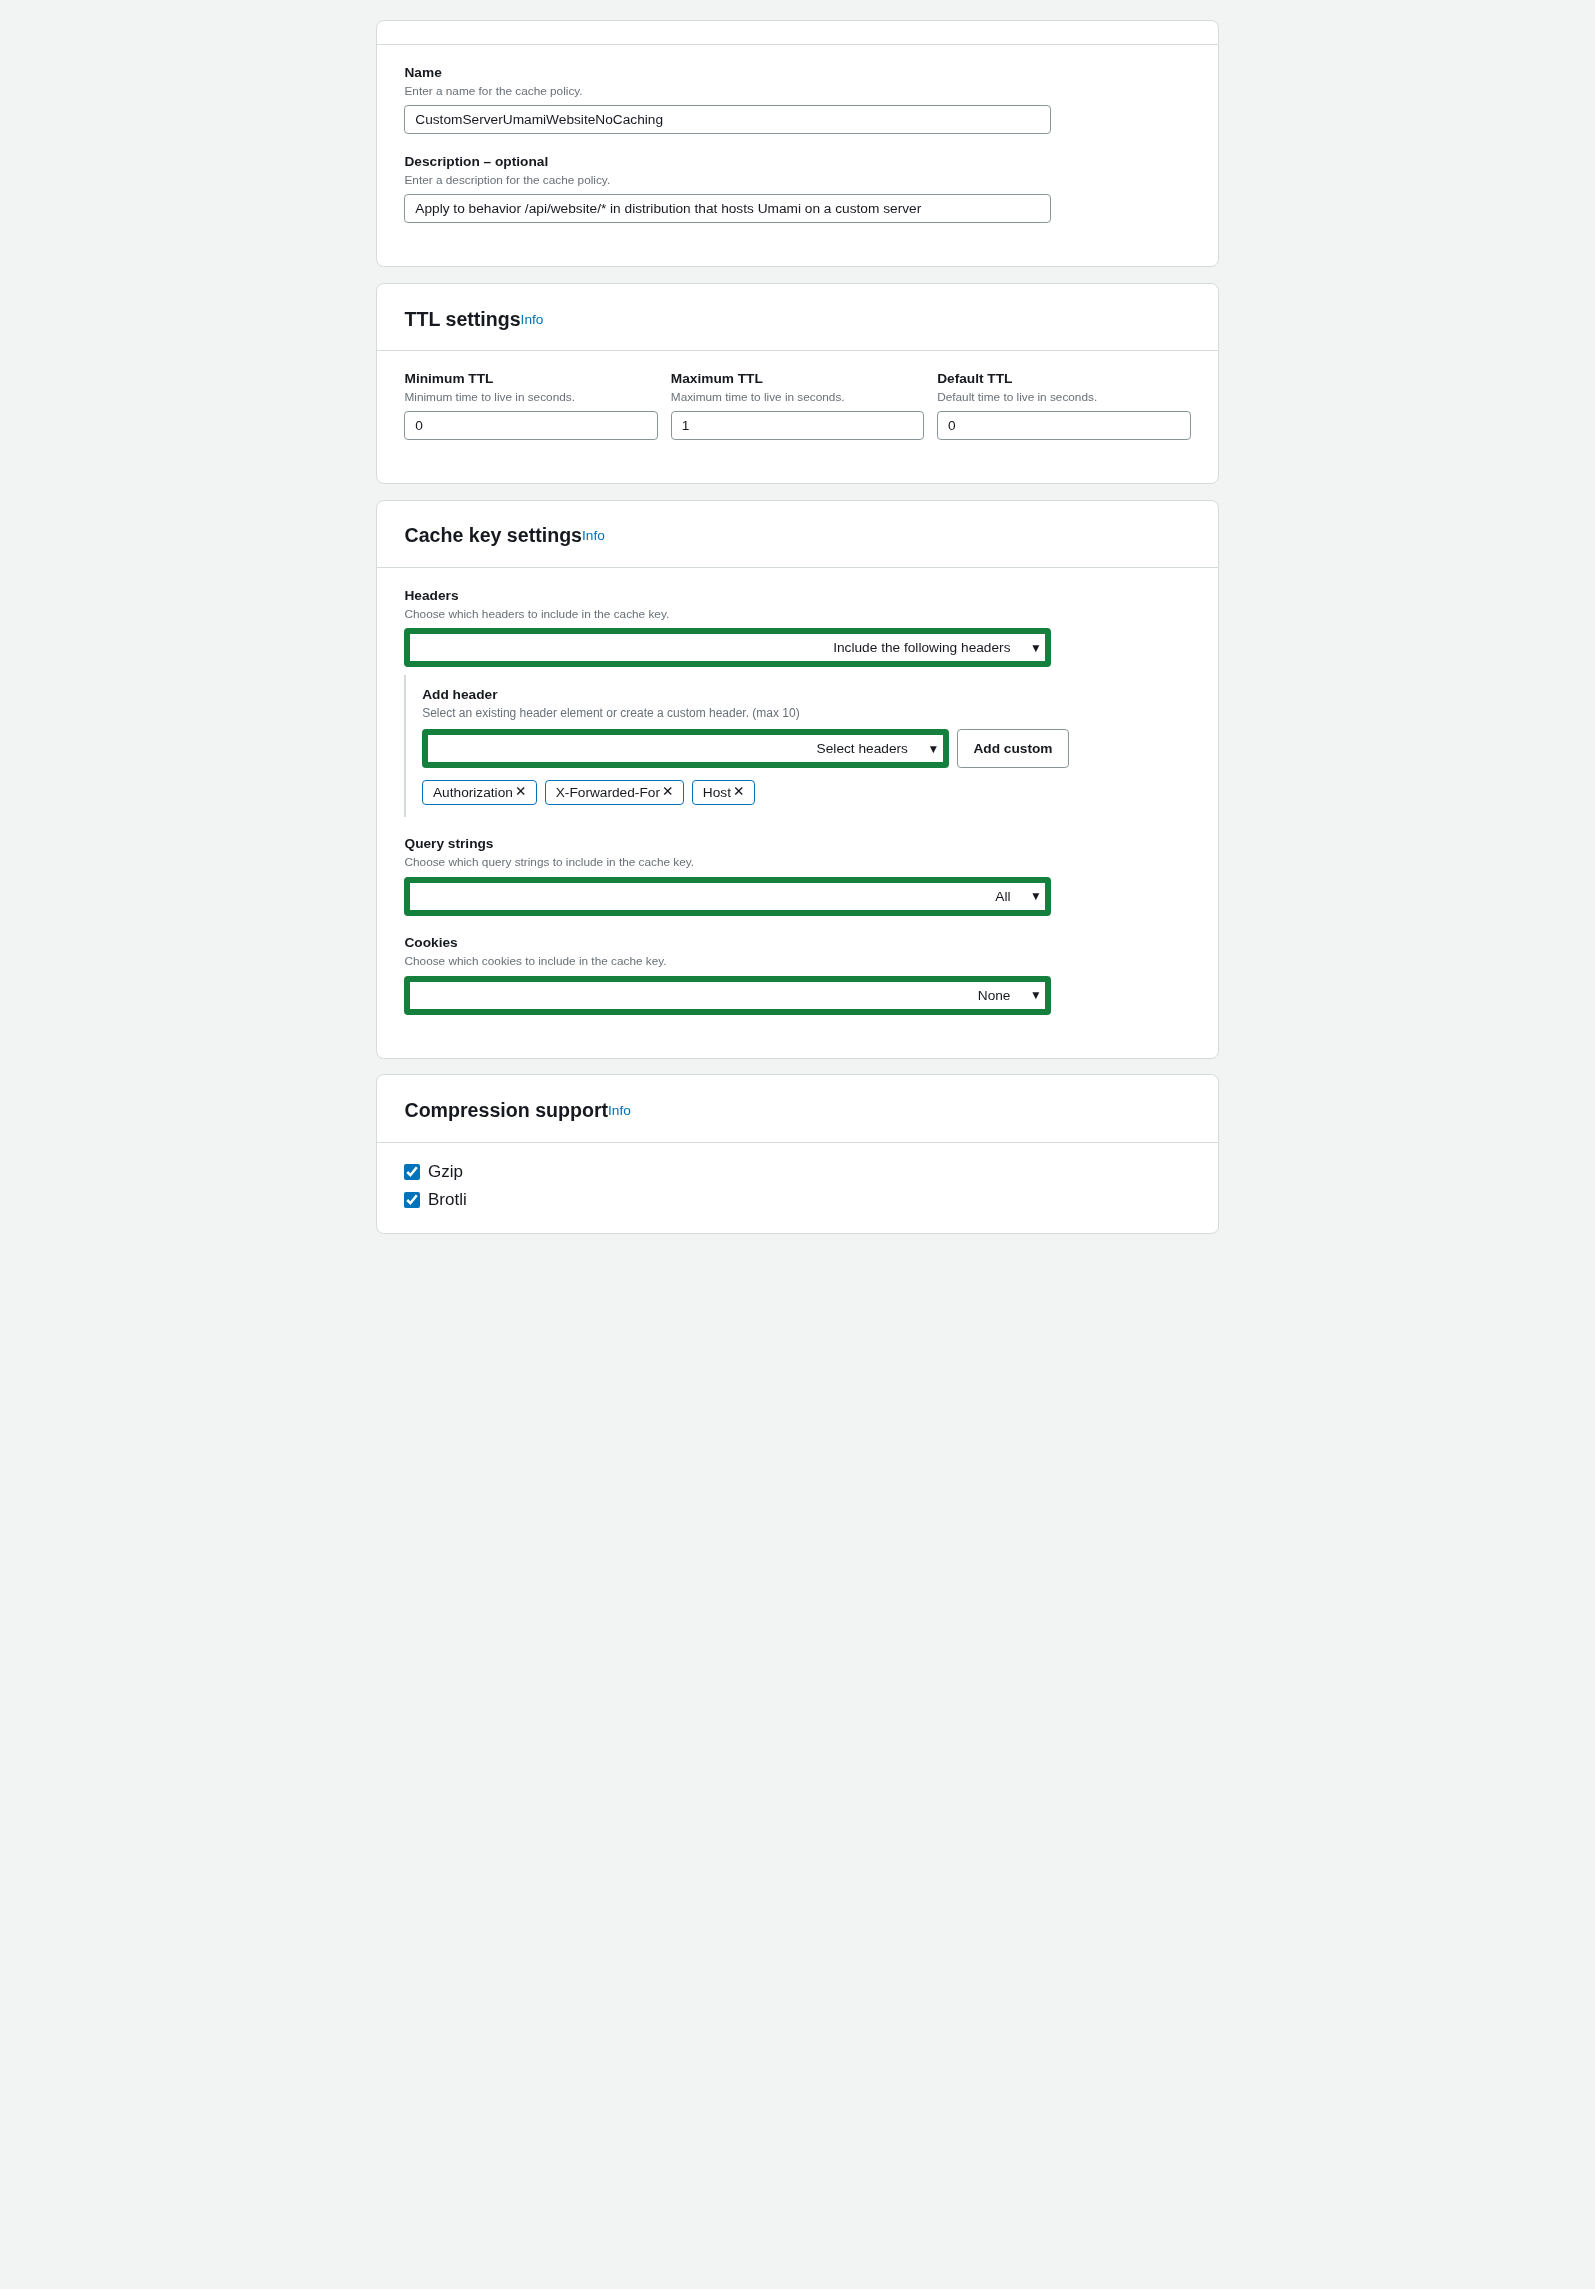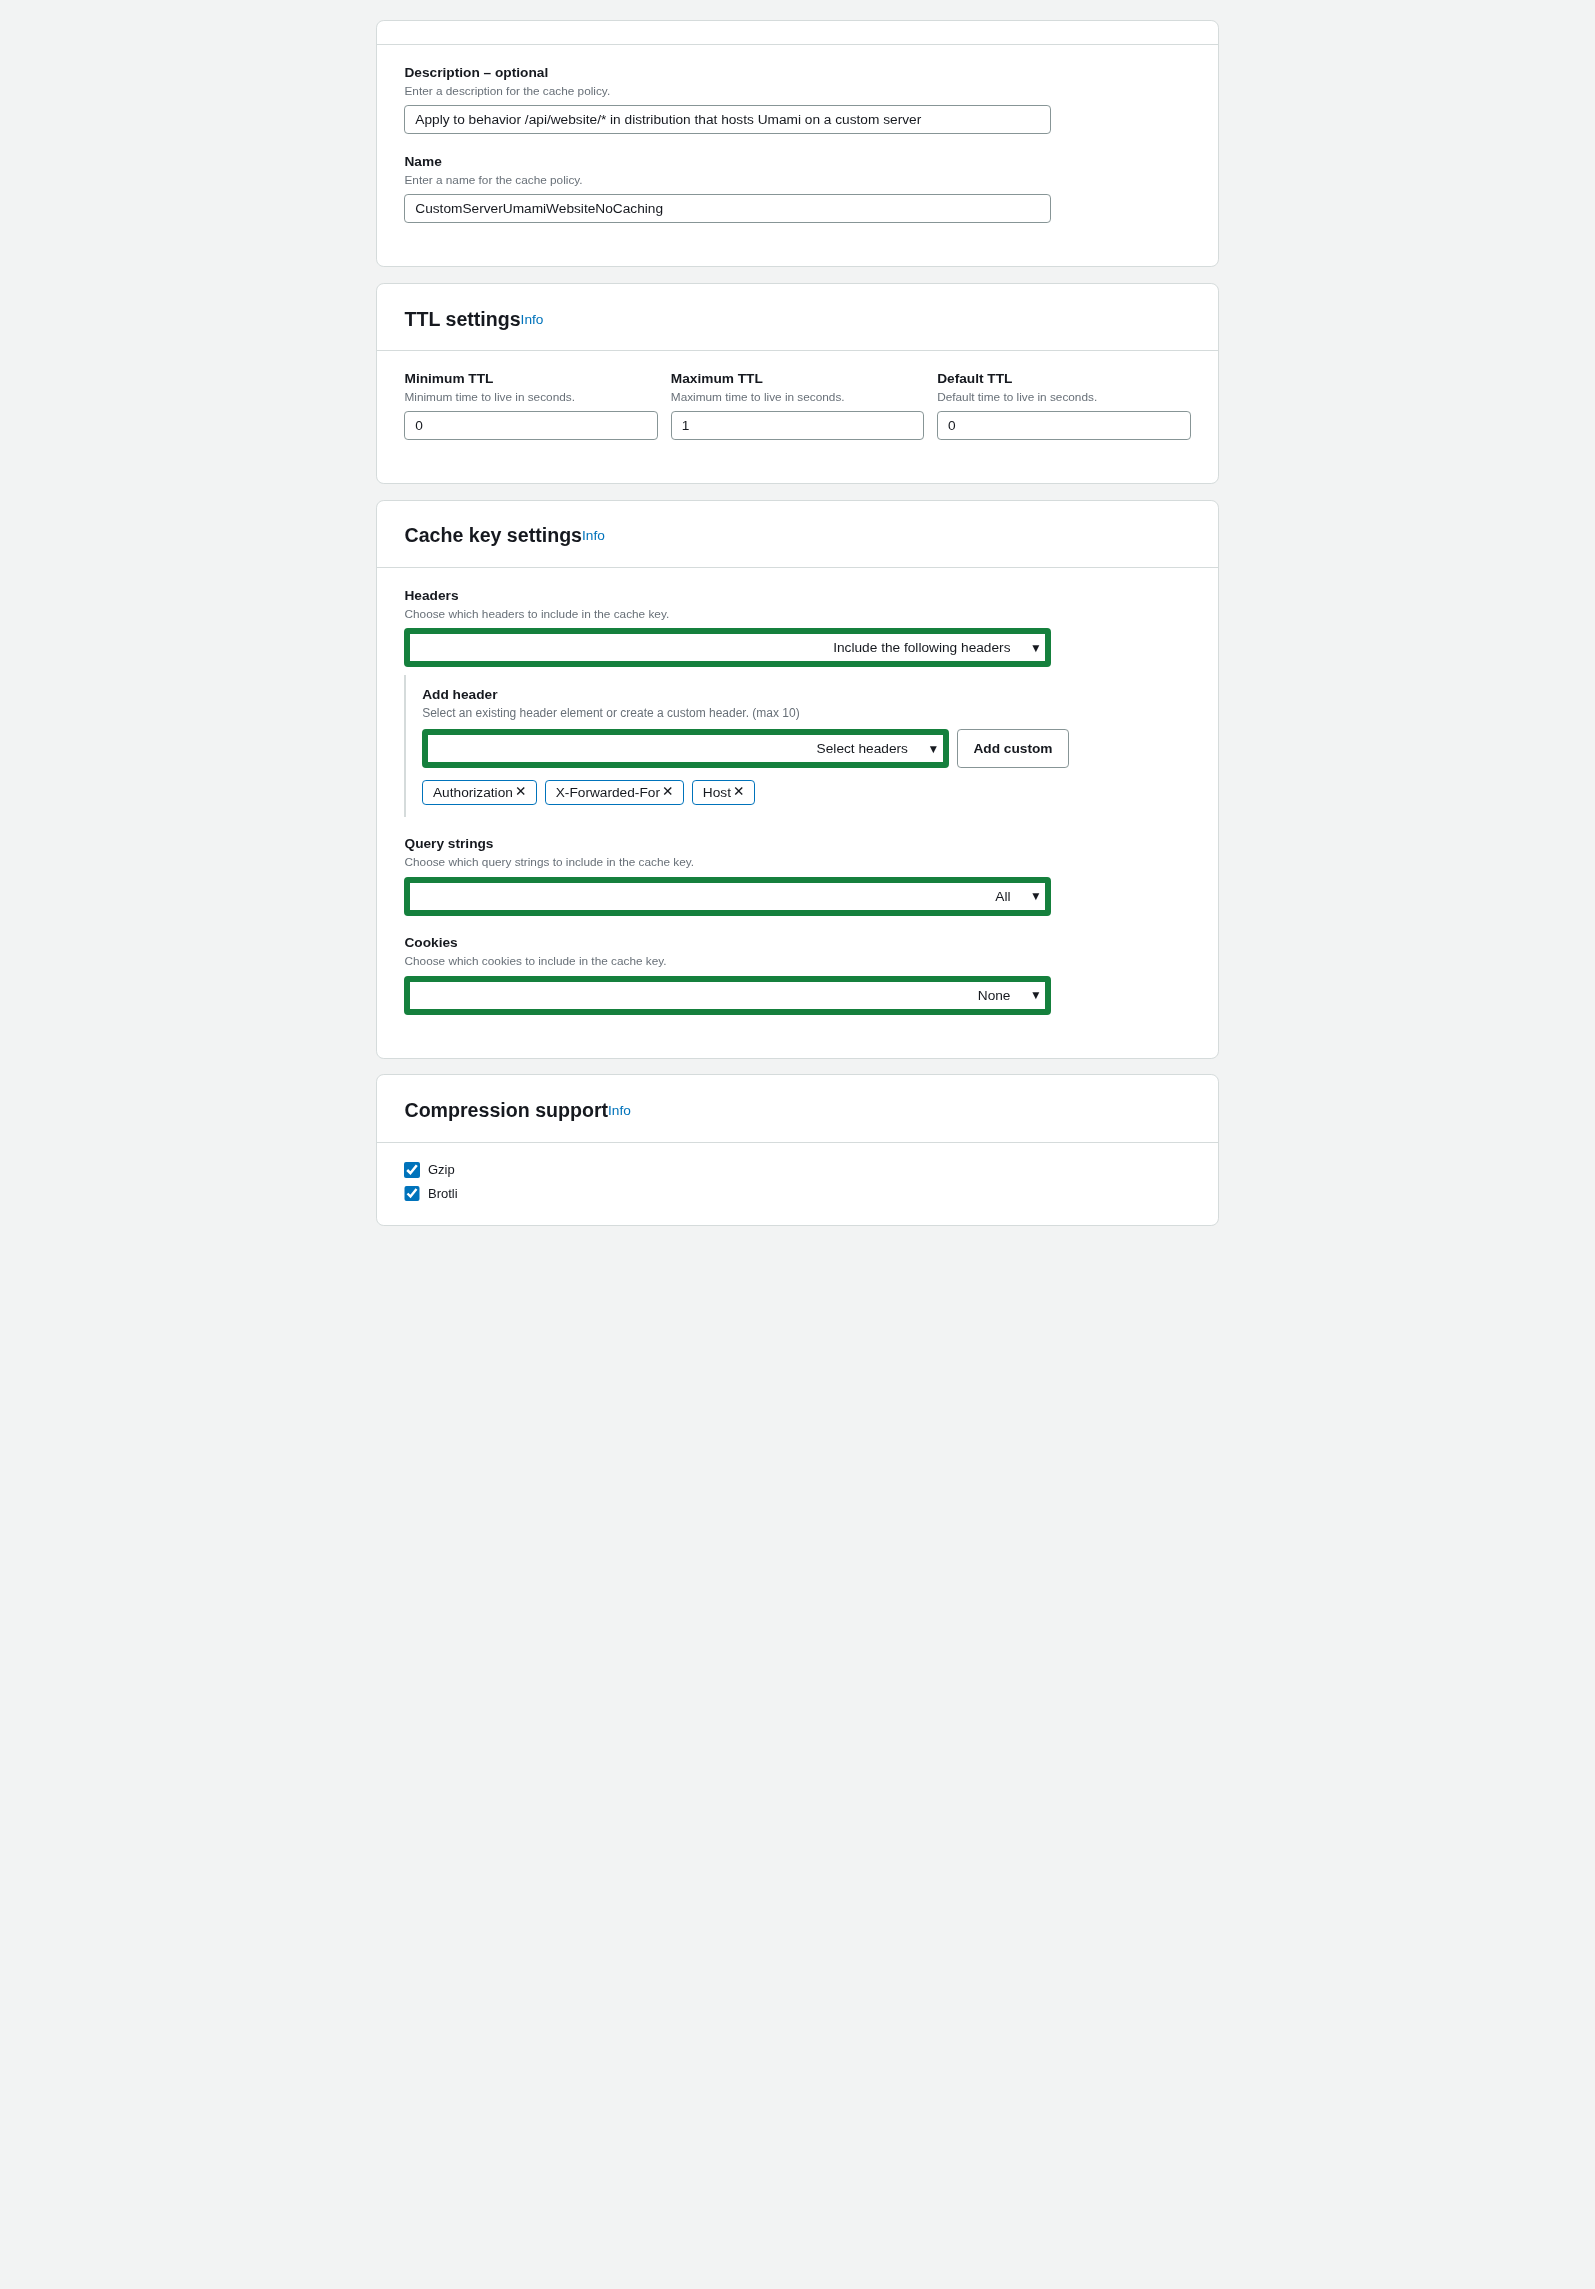--- a/index.html
+++ b/index.html
@@ -190,40 +190,40 @@
       align-items: center;
       gap: 7.8px;
     }
     .checkbox-input {
       width: 15.7px;
       height: 15.7px;
       accent-color: #0073bb;
       cursor: pointer;
     }
     .checkbox-label {
-      font-size: 13px;
+      font-size: 17px;
       color: #16191f;
     }
   </style>
 </head>
 <body>
 
 <div class="page-wrapper">
 
   <div class="section-card">
     <hr class="divider">
+    <div class="field-group">
+      <div class="field-label">Name</div>
+      <div class="field-hint">Enter a name for the cache policy.</div>
+      <input class="text-input" type="text" value="CustomServerUmamiWebsiteNoCaching" style="">
+    </div>
     <div class="field-group">
       <div class="field-label">Description – optional</div>
       <div class="field-hint">Enter a description for the cache policy.</div>
       <input class="text-input" type="text" value="Apply to behavior /api/website/* in distribution that hosts Umami on a custom server" style="">
-    </div>
-    <div class="field-group">
-      <div class="field-label">Name</div>
-      <div class="field-hint">Enter a name for the cache policy.</div>
-      <input class="text-input" type="text" value="CustomServerUmamiWebsiteNoCaching" style="">
     </div>
   </div>
 
   <div class="section-card">
     <div class="section-title-with-info">
       <span>TTL settings</span>
       <a class="info-link" href="#">Info</a>
     </div>
     <hr class="divider">
     <div class="ttl-grid">

